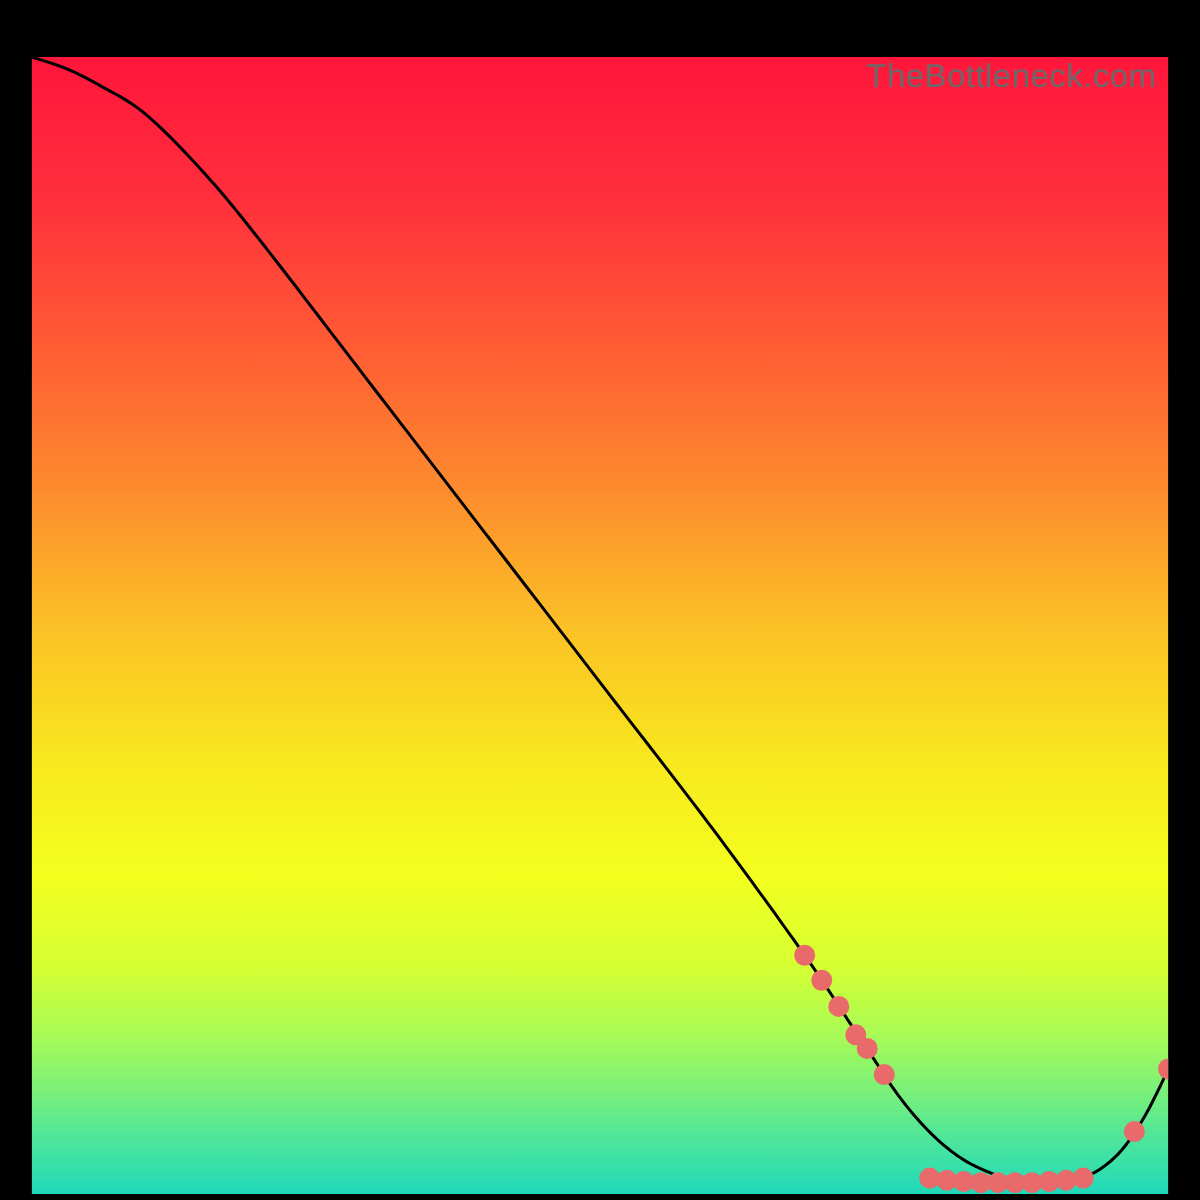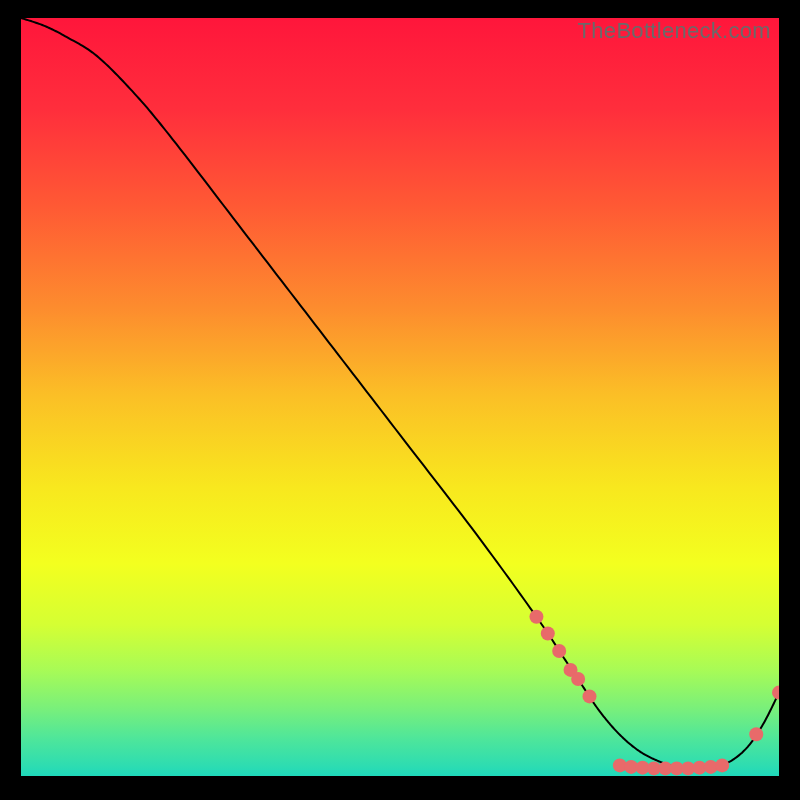--- a/index.html
+++ b/index.html
@@ -13,21 +13,21 @@
   }
   .outer {
     position: relative;
     width: 800px;
     height: 800px;
     background: #000;
   }
   .plot {
     position: absolute;
     left: 21px;
-    top: 18px;
+    top: 38px;
     width: 758px;
     height: 758px;
     box-sizing: border-box;
     overflow: hidden;
   }
   .watermark {
     position: absolute;
     top: 0;
     right: 8px;
     color: #6a6a6a;

